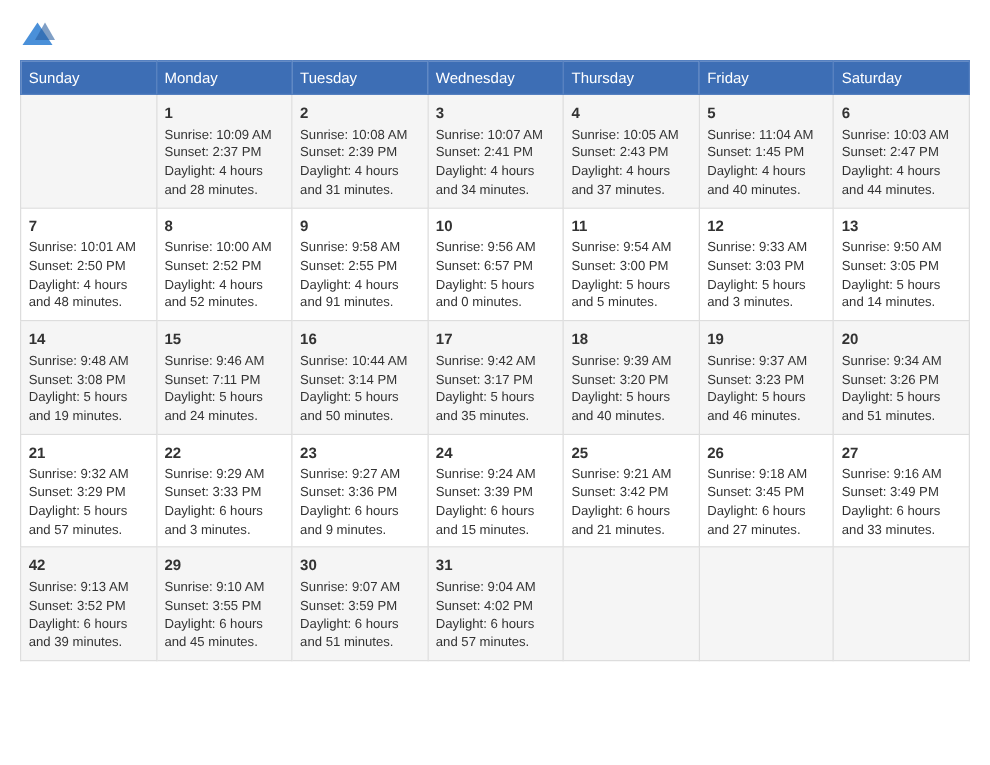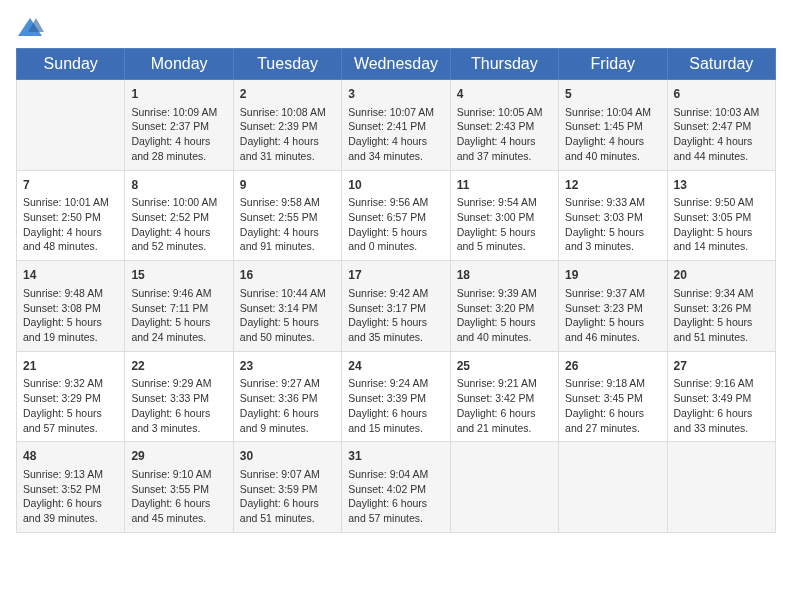--- a/index.html
+++ b/index.html
@@ -53,23 +53,23 @@
       width: 100%;
       border-collapse: collapse;
       font-size: 11px;
     }
     thead tr {
       background-color: #3d6eb5;
       color: #fff;
     }
     thead th {
       padding: 6px 6px;
-      text-align: center;
+      text-align: left;
       font-weight: normal;
-      font-size: 16px;
+      font-size: 12px;
       border: 1px solid #5580c0;
     }
     tbody tr {
       vertical-align: top;
     }
     tbody tr:nth-child(odd) {
       background-color: #f5f5f5;
     }
     tbody tr:nth-child(even) {
       background-color: #ffffff;
@@ -150,21 +150,21 @@
         </td>
         <td>
           <span class="day-number">4</span>
           <div class="day-info">Sunrise: 10:05 AM</div>
           <div class="day-info">Sunset: 2:43 PM</div>
           <div class="day-info">Daylight: 4 hours</div>
           <div class="day-info">and 37 minutes.</div>
         </td>
         <td>
           <span class="day-number">5</span>
-          <div class="day-info">Sunrise: 10:04 AM</div>
+          <div class="day-info">Sunrise: 11:04 AM</div>
           <div class="day-info">Sunset: 1:45 PM</div>
           <div class="day-info">Daylight: 4 hours</div>
           <div class="day-info">and 40 minutes.</div>
         </td>
         <td>
           <span class="day-number">6</span>
           <div class="day-info">Sunrise: 10:03 AM</div>
           <div class="day-info">Sunset: 2:47 PM</div>
           <div class="day-info">Daylight: 4 hours</div>
           <div class="day-info">and 44 minutes.</div>
@@ -318,21 +318,21 @@
         <td>
           <span class="day-number">27</span>
           <div class="day-info">Sunrise: 9:16 AM</div>
           <div class="day-info">Sunset: 3:49 PM</div>
           <div class="day-info">Daylight: 6 hours</div>
           <div class="day-info">and 33 minutes.</div>
         </td>
       </tr>
       <tr>
         <td>
-          <span class="day-number">48</span>
+          <span class="day-number">42</span>
           <div class="day-info">Sunrise: 9:13 AM</div>
           <div class="day-info">Sunset: 3:52 PM</div>
           <div class="day-info">Daylight: 6 hours</div>
           <div class="day-info">and 39 minutes.</div>
         </td>
         <td>
           <span class="day-number">29</span>
           <div class="day-info">Sunrise: 9:10 AM</div>
           <div class="day-info">Sunset: 3:55 PM</div>
           <div class="day-info">Daylight: 6 hours</div>

